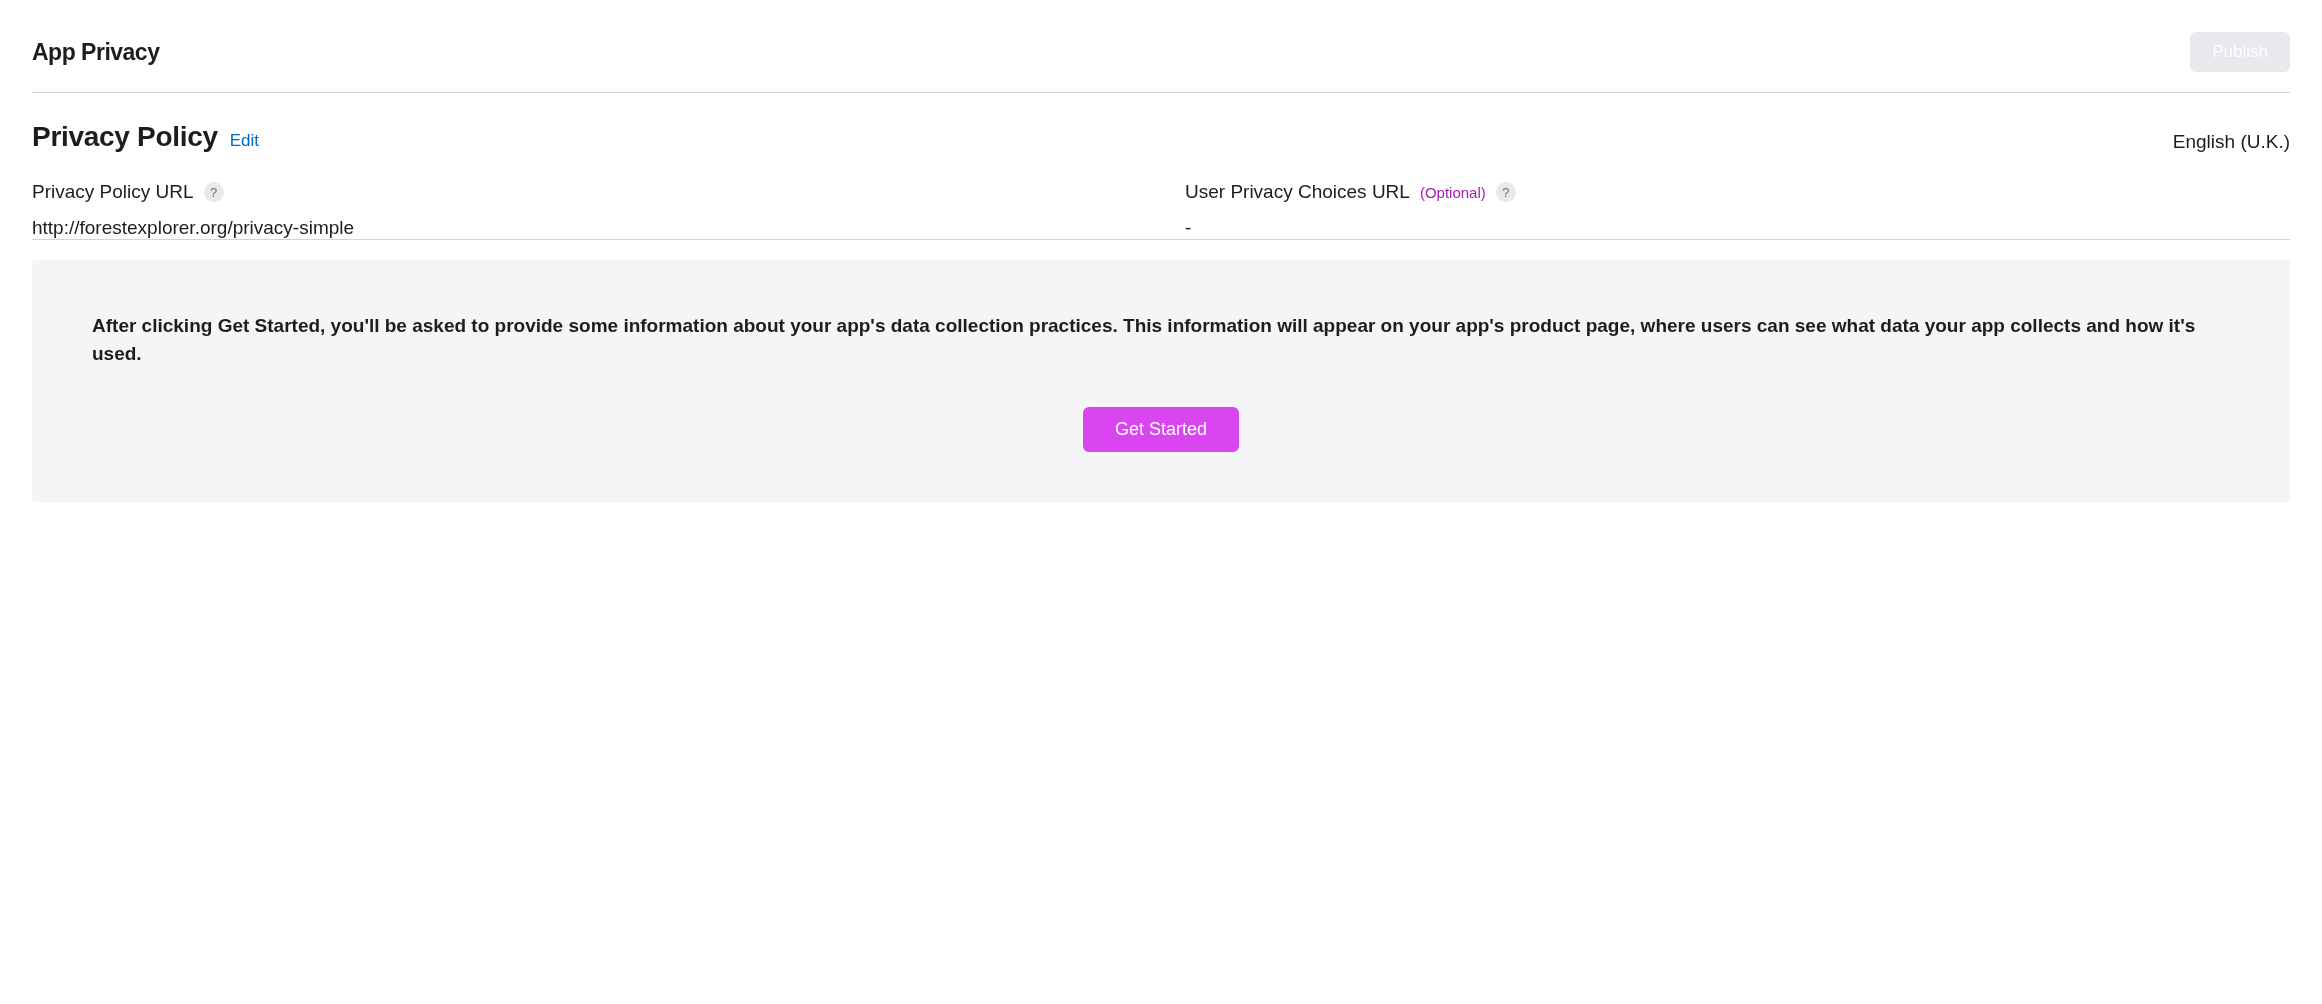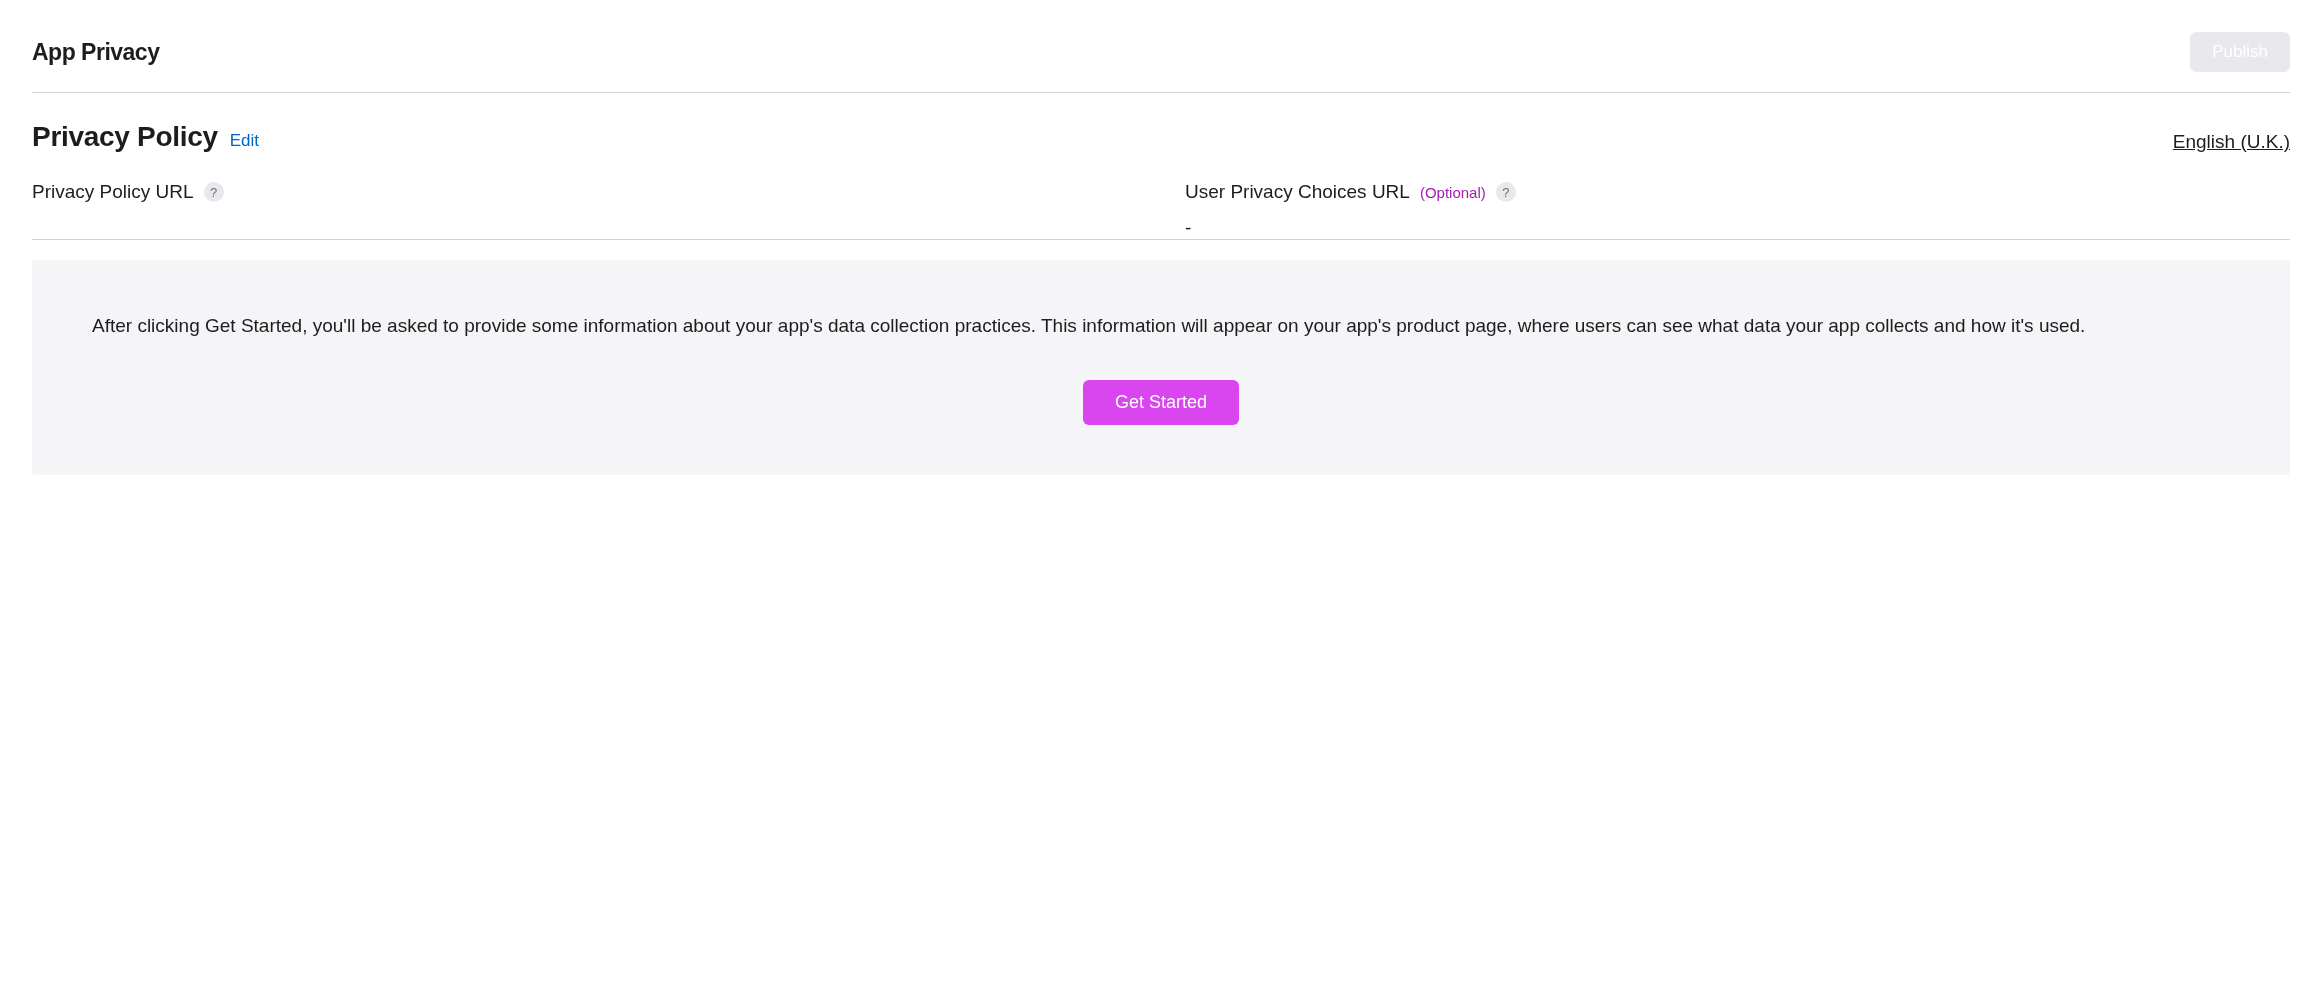--- a/index.html
+++ b/index.html
@@ -58,21 +58,20 @@
     .edit-link {
       color: #0066cc;
       font-size: 17px;
       font-weight: 400;
       cursor: pointer;
       text-decoration: none;
     }
     .language-label {
       font-size: 19px;
       color: #1d1d1f;
-      text-decoration: underline;
     }
     .fields-row {
       display: flex;
       gap: 48px;
     }
     .field-col {
       flex: 1;
     }
     .field-label-row {
       display: flex;
@@ -116,20 +115,21 @@
       padding: 52px 60px 50px 60px;
     }
     .info-text {
       font-size: 19px;
       line-height: 1.45;
       color: #1d1d1f;
       margin-bottom: 30px;
     }
     .info-text:last-of-type {
       margin-bottom: 40px;
+      font-weight: bold;
     }
     .get-started-wrapper {
       display: flex;
       justify-content: center;
     }
     .get-started-button {
       background: #d946ef;
       color: #ffffff;
       border: none;
       padding: 12px 32px;
@@ -156,20 +156,21 @@
   </div>
   <span class="language-label">English (U.K.)</span>
 </div>
 
 <div class="fields-row">
   <div class="field-col">
     <div class="field-label-row">
       <span class="field-label">Privacy Policy URL</span>
       <span class="help-icon">?</span>
     </div>
+    <div class="field-value">http://forestexplorer.org/privacy-simple</div>
   </div>
   <div class="field-col">
     <div class="field-label-row">
       <span class="field-label">User Privacy Choices URL</span>
       <span class="optional-label">(Optional)</span>
       <span class="help-icon">?</span>
     </div>
     <div class="field-value">-</div>
   </div>
 </div>

